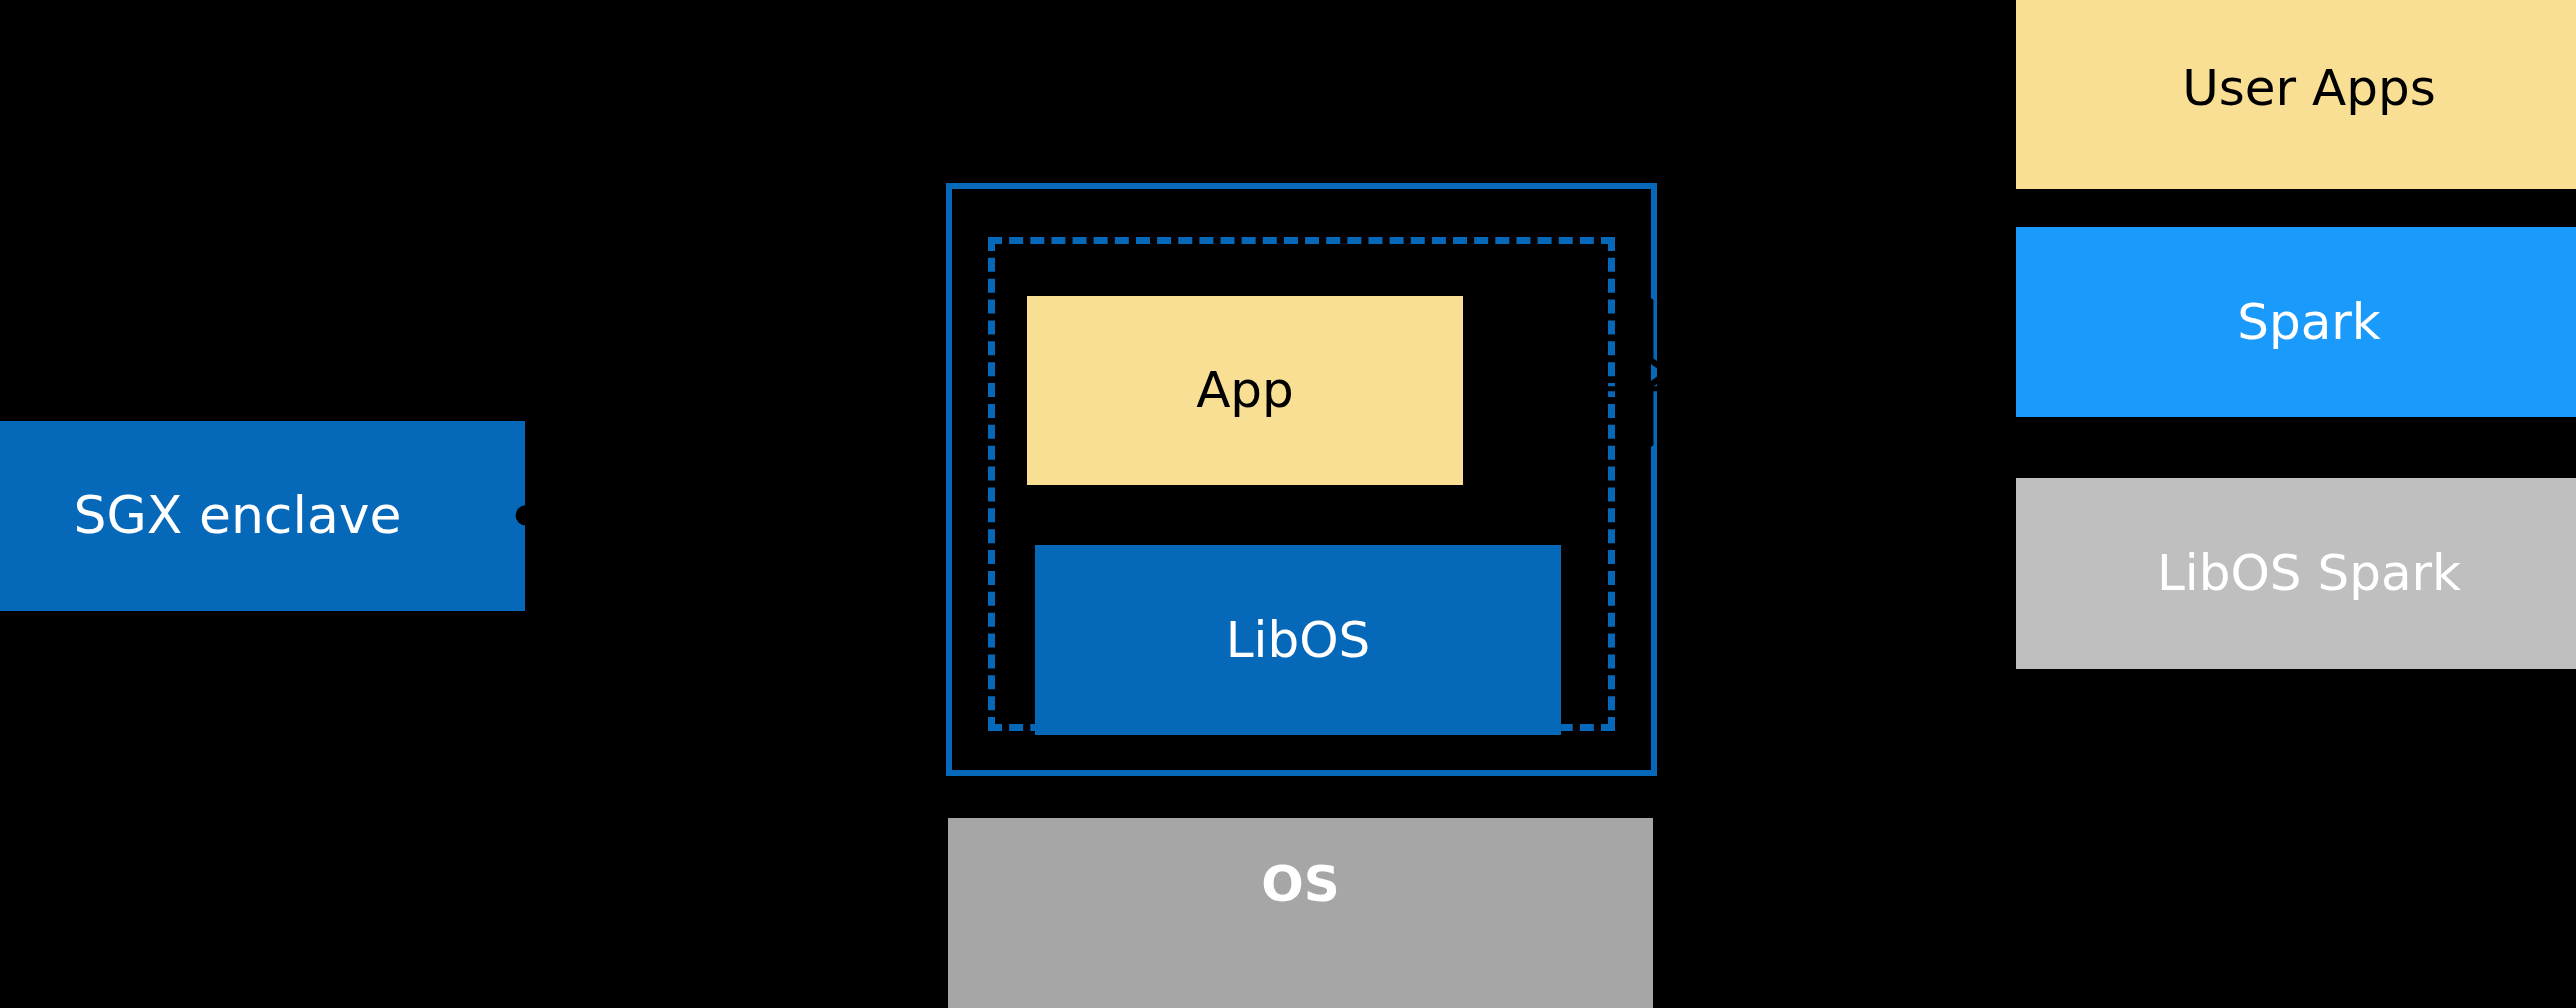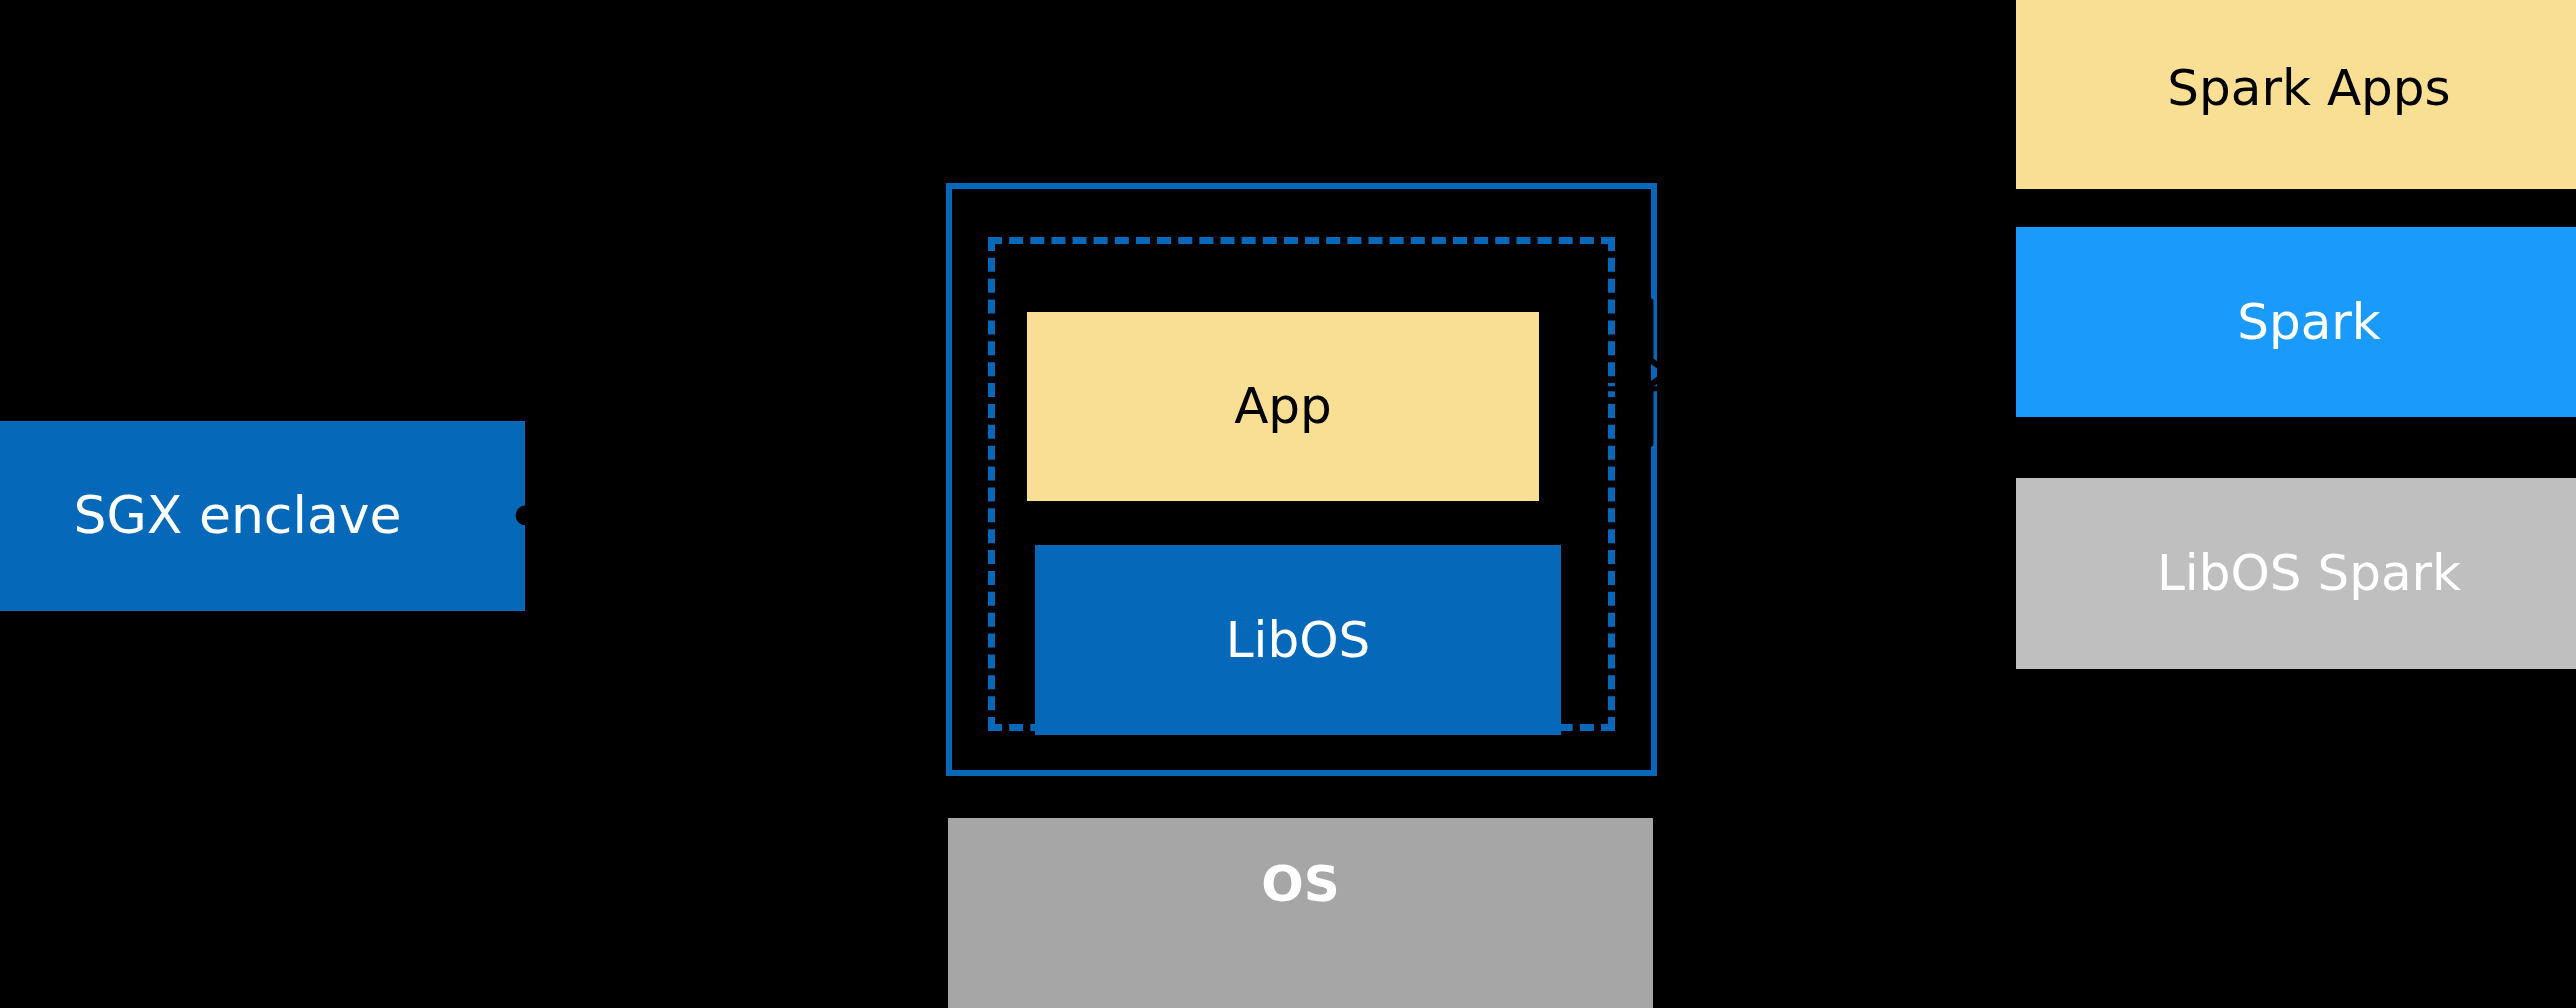--- a/index.html
+++ b/index.html
@@ -58,22 +58,22 @@
     left: 988px;
     top: 237px;
     width: 627px;
     height: 494px;
     border: 7.5px dashed #0668b8;
     background: transparent;
   }
 
   #app-box {
     left: 1027px;
-    top: 312px;
-    width: 512px;
+    top: 296px;
+    width: 436px;
     height: 189px;
     background: #f8df93;
     color: #000000;
     font-size: 50px;
     font-weight: 400;
   }
   #libos-box {
     left: 1035px;
     top: 545px;
     width: 526px;
@@ -184,21 +184,21 @@
   <svg class="connector" id="app-connector" viewBox="0 0 640 90">
     <line x1="40" y1="44" x2="620" y2="44" stroke="#000000" stroke-width="6"></line>
     <circle cx="32" cy="44" r="12" fill="#000000"></circle>
   </svg>
 
   <svg class="connector" id="brace-connector" viewBox="0 0 160 230">
     <path d="M10 10 L40 30 L40 100 L60 115 L40 130 L40 200 L10 220" fill="none" stroke="#000000" stroke-width="7"></path>
   </svg>
 
   <div class="box" id="user-apps-box">
-    <span class="label">Spark Apps</span>
+    <span class="label">User Apps</span>
   </div>
 
   <div class="box" id="bigdl-box">
     <span class="label">Spark</span>
   </div>
 
   <div class="box" id="apache-spark-box">
     <span class="label">LibOS Spark</span>
   </div>
 

